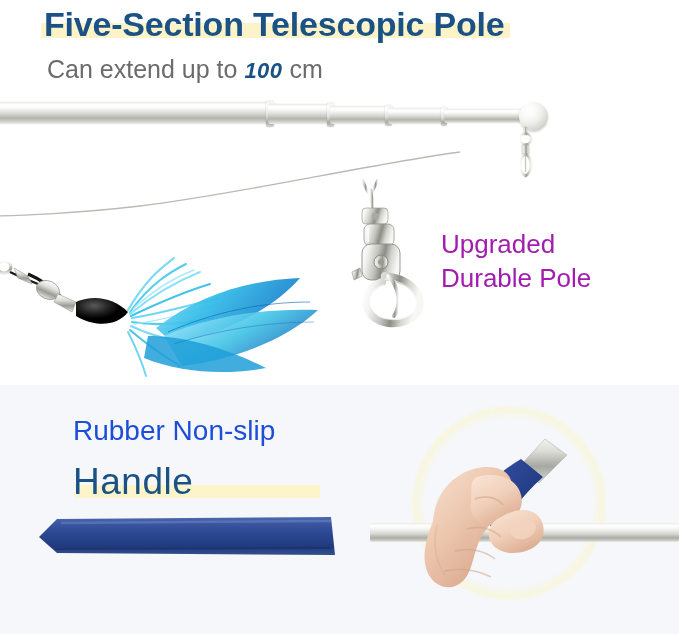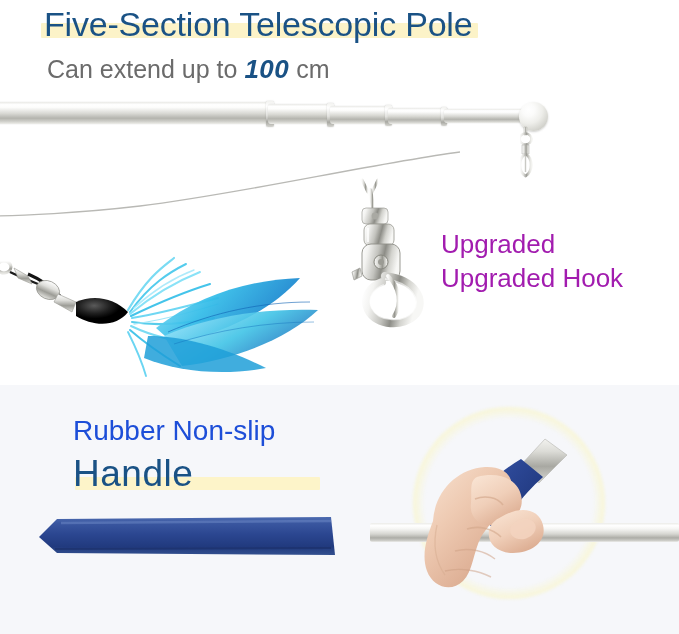--- a/index.html
+++ b/index.html
@@ -49,21 +49,21 @@
   .heading-block {
     position: absolute;
     z-index: 30;
   }
   #title-block { left: 44px; top: 2px; }
 
   .title-line {
     position: relative;
     display: inline-block;
     font-size: 34px;
-    font-weight: 400;
+    font-weight: 700;
     letter-spacing: -0.2px;
     color: #1a5285;
     line-height: 44px;
     white-space: nowrap;
   }
   .title-hl {
     position: absolute;
     left: -3px;
     right: -6px;
     bottom: 8px;
@@ -79,37 +79,37 @@
     font-size: 25px;
     line-height: 34px;
     color: #6b6b6b;
     font-weight: 400;
     white-space: nowrap;
   }
   .sub-em {
     color: #1a5285;
     font-weight: 700;
     font-style: italic;
-    font-size: 26px;
+    font-size: 22px;
     letter-spacing: 0.5px;
   }
 
   
   #handle-block { left: 73px; top: 413px; }
   .handle-l1 {
     font-size: 28px;
     line-height: 36px;
     color: #1d4ed8;
     font-weight: 400;
     white-space: nowrap;
   }
   .handle-l2-wrap {
     position: relative;
     display: inline-block;
-    margin-top: 2px;
+    margin-top: 10px;
   }
   .handle-l2 {
     position: relative;
     font-size: 37px;
     line-height: 46px;
     color: #1a5285;
     font-weight: 400;
     letter-spacing: 0.5px;
     white-space: nowrap;
     z-index: 2;
@@ -475,21 +475,21 @@
     </div>
 
     <div class="heading-block nosel" id="subtitle-block">
       <span>Can extend up to</span>
       <span class="sub-em">100</span>
       <span>cm</span>
     </div>
 
     <div class="heading-block nosel" id="hook-label">
       <div>Upgraded</div>
-      <div>Upgraded Hook</div>
+      <div>Durable Pole</div>
     </div>
   </div>
 
   <div id="panel-divider"></div>
 
   <div class="panel" id="panel-bottom"></div>
 
   <div class="heading-block nosel" id="handle-block">
     <div class="handle-l1">Rubber Non-slip</div>
     <div class="handle-l2-wrap">

